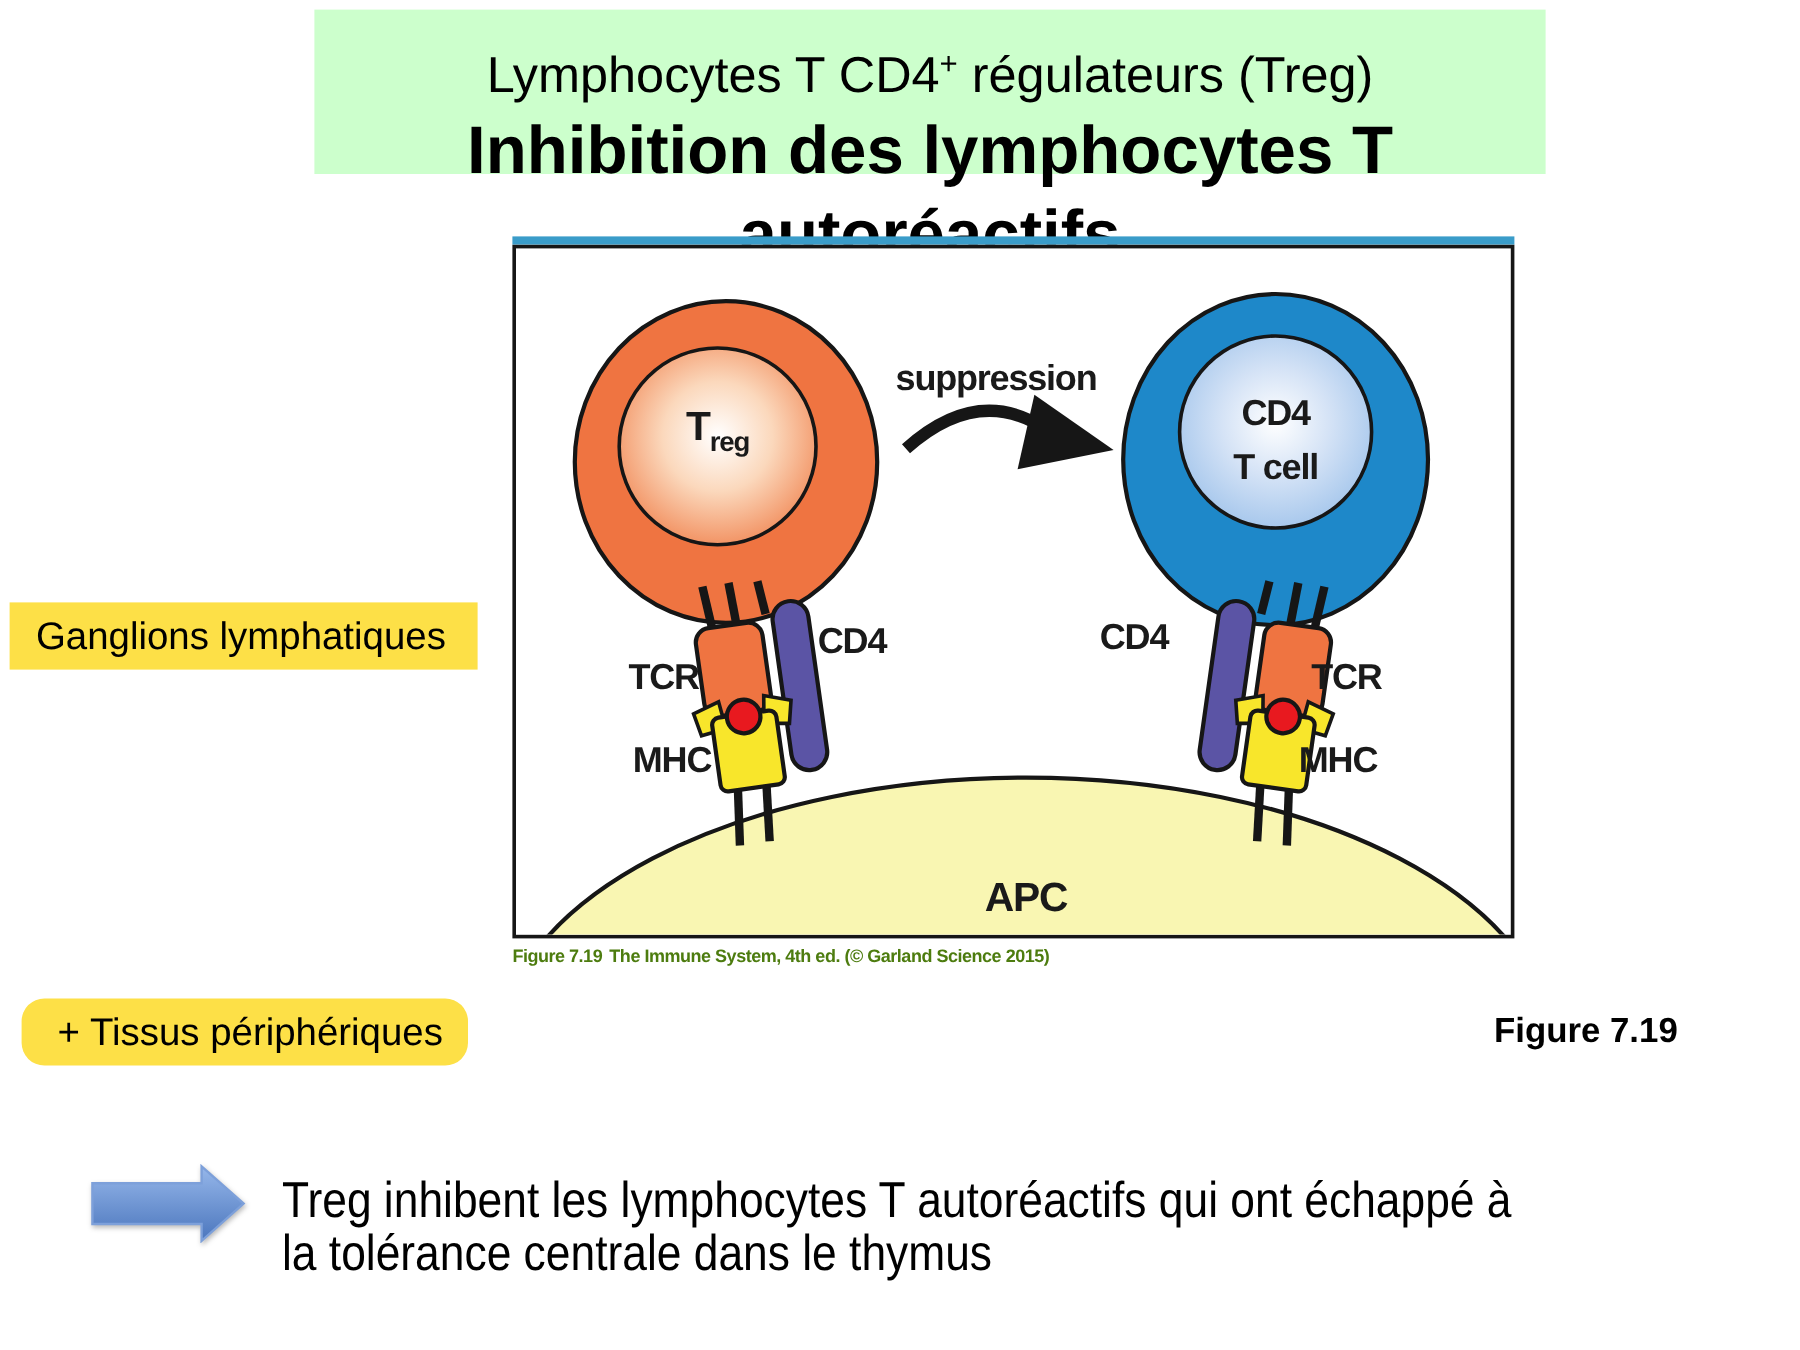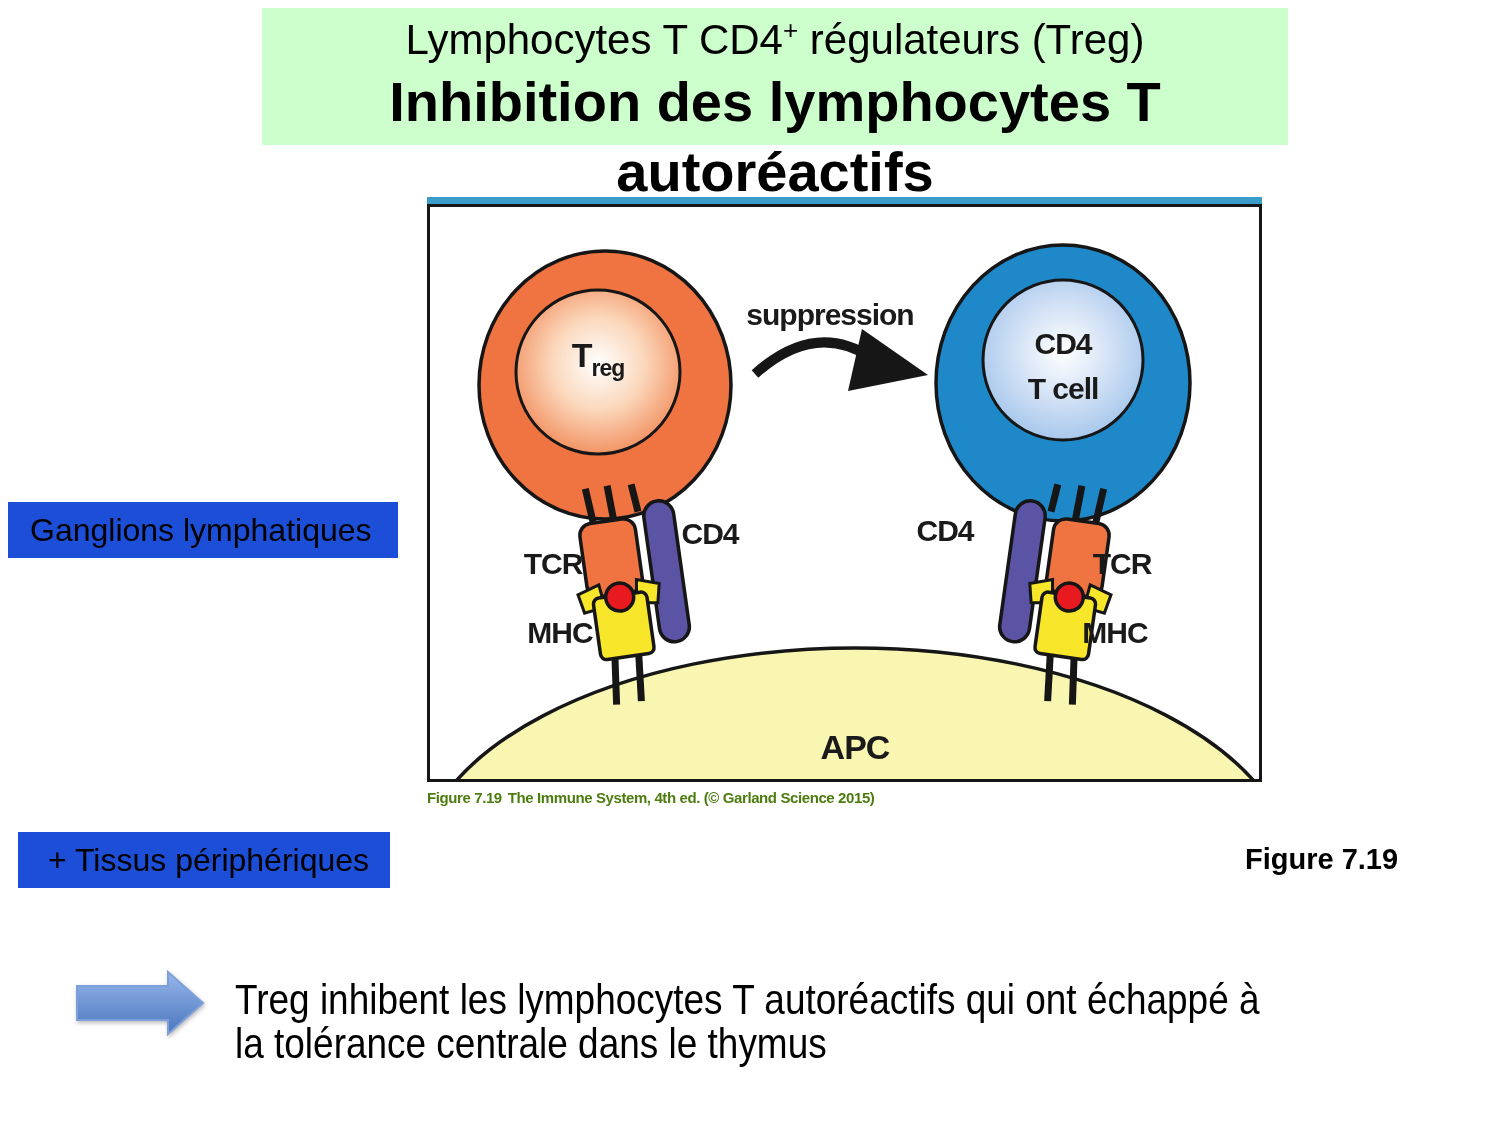--- a/index.html
+++ b/index.html
@@ -1,30 +1,30 @@
 <!DOCTYPE html>
 <html><head>
 <meta charset="utf-8">
 <style>
   html,body{margin:0;padding:0;background:#ffffff;}
   .slide{position:relative;width:1500px;height:1125px;background:#ffffff;overflow:hidden;
          font-family:"Liberation Sans", sans-serif;color:#000;}
 
   
   .title-box{position:absolute;left:262px;top:8px;width:1026px;height:137px;
-             background:#ccffcc;text-align:center;padding-top:5px;box-sizing:border-box;}
+             background:#ccffcc;text-align:center;padding-top:28px;box-sizing:border-box;}
   .title-line1{font-size:42px;font-weight:normal;line-height:1.28;}
   .title-line1 sup{font-size:26px;}
   .title-line2{font-size:56px;font-weight:bold;line-height:1.25;}
 
   
-  .gray-label{position:absolute;background:#1d4ed8;color:#000;font-size:32px;
+  .gray-label{position:absolute;background:#fde047;color:#000;font-size:32px;
               display:flex;align-items:center;box-sizing:border-box;}
   .gray-label.lymph{left:8px;top:502px;width:390px;height:56px;padding-left:22px;}
-  .gray-label.tissus{left:18px;top:832px;width:372px;height:56px;padding-left:30px;}
+  .gray-label.tissus{left:18px;top:832px;width:372px;height:56px;padding-left:30px;border-radius:19px;}
 
   
   .fig-panel{position:absolute;left:427px;top:197px;width:835px;height:585px;}
   .fig-strip{width:100%;height:7px;background:#3a9cc9;}
   .fig-inner{width:100%;height:578px;border:3px solid #161616;background:#ffffff;
              box-sizing:border-box;overflow:hidden;}
 
   .fig-caption{position:absolute;left:427px;top:789px;font-size:15px;letter-spacing:-0.4px;
                color:#4d7c0f;white-space:nowrap;}
   .fig-caption .cap-bold{font-weight:bold;margin-right:6px;}

